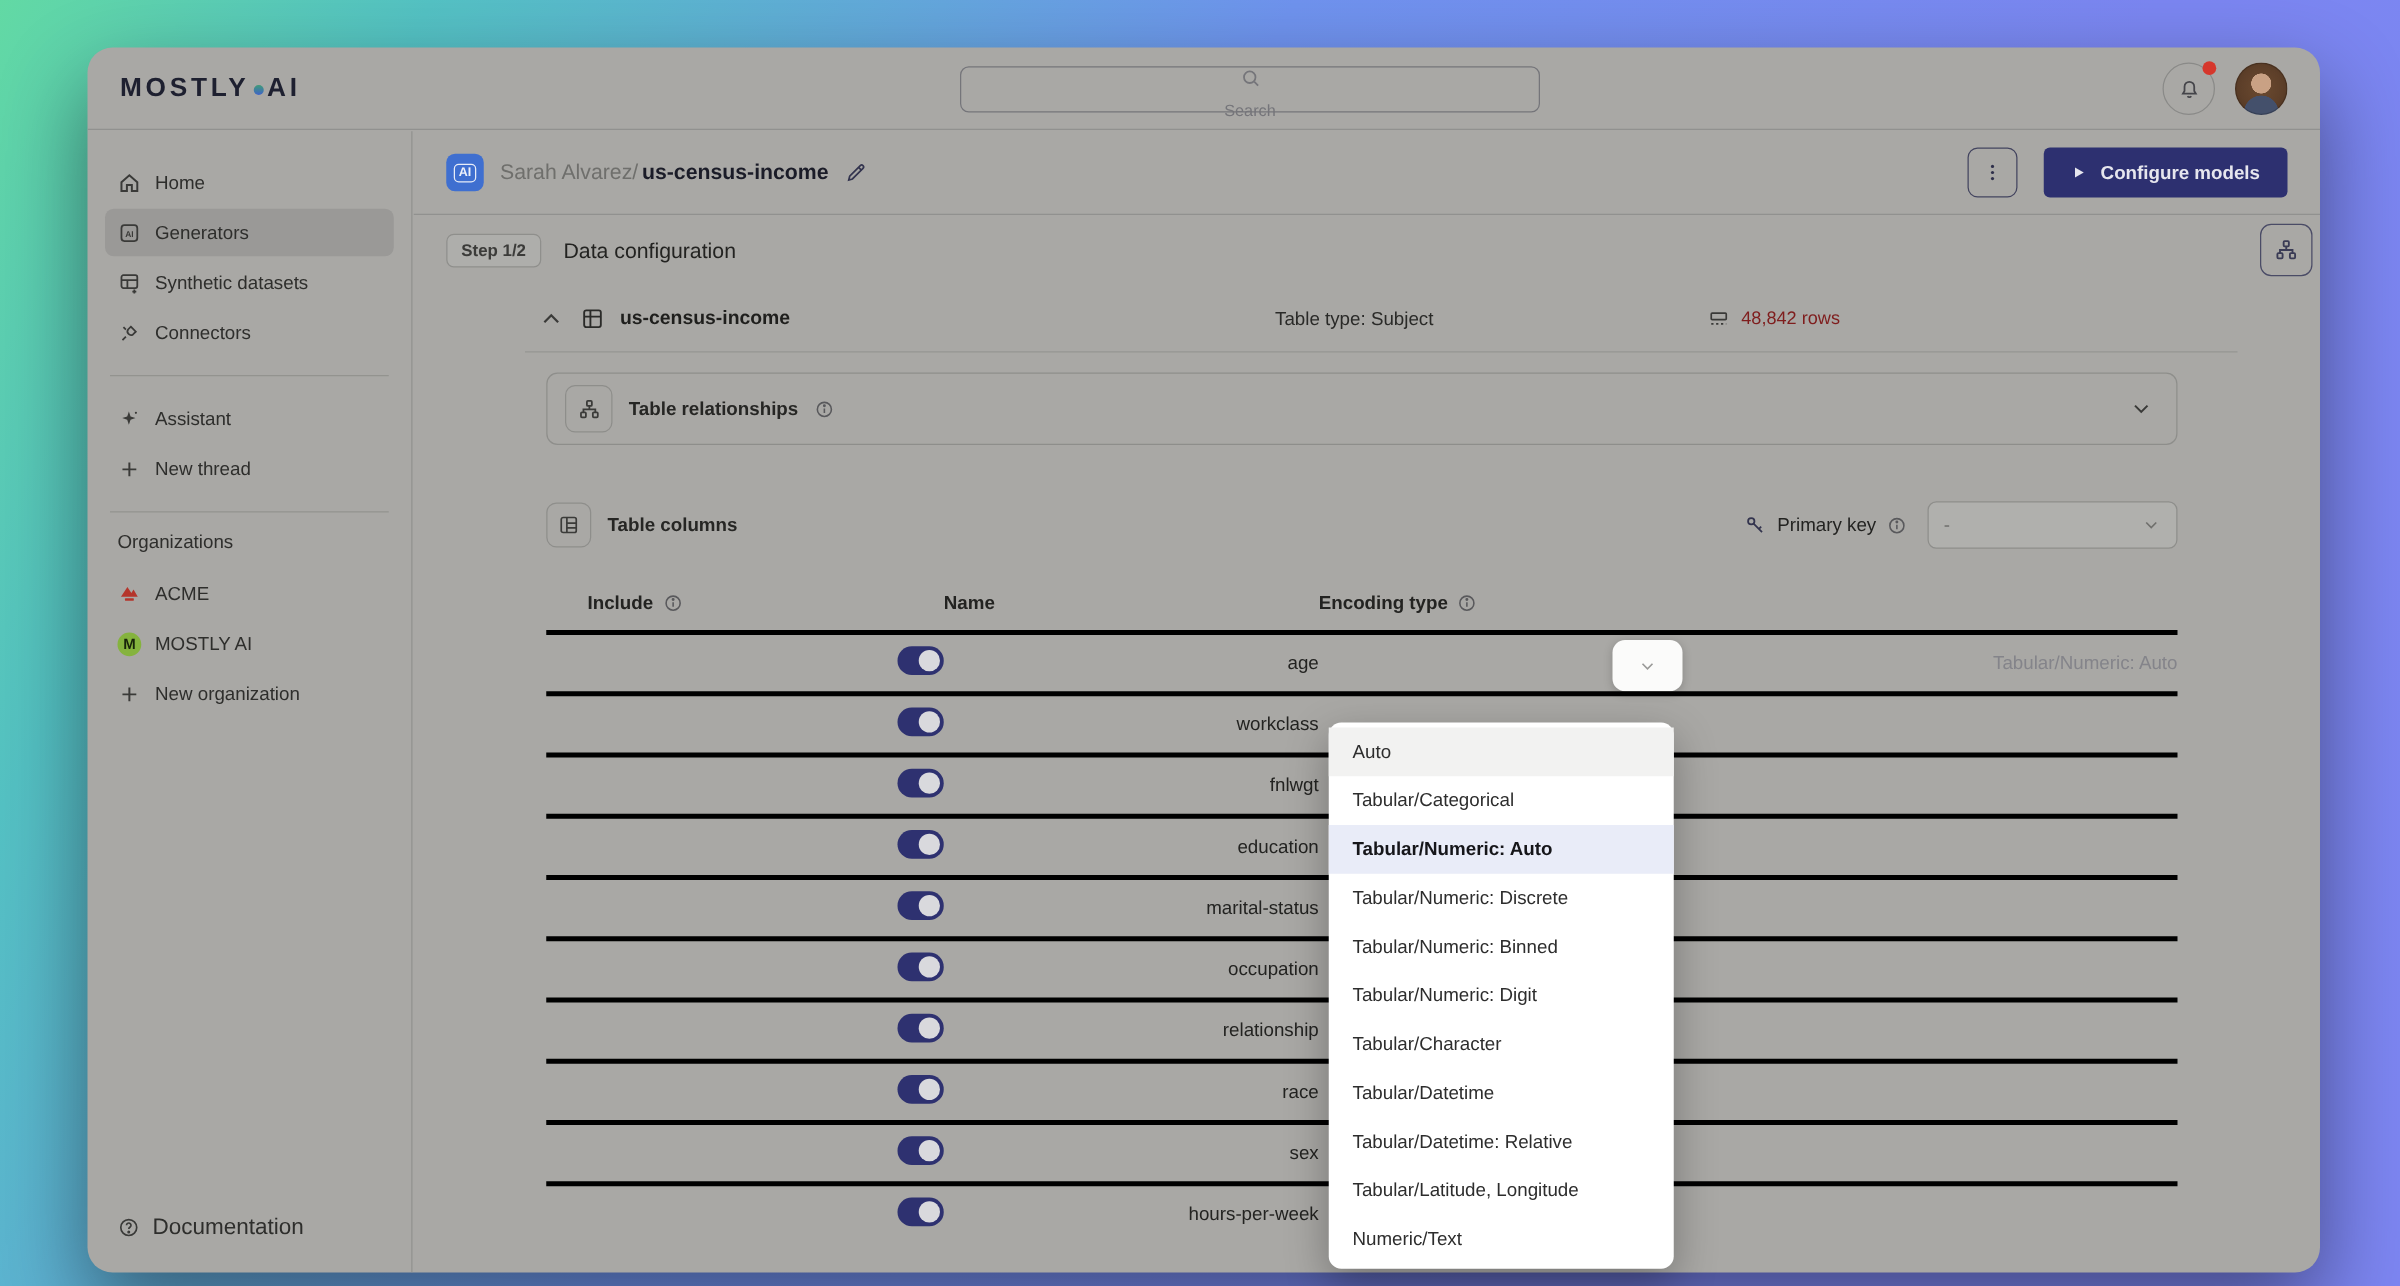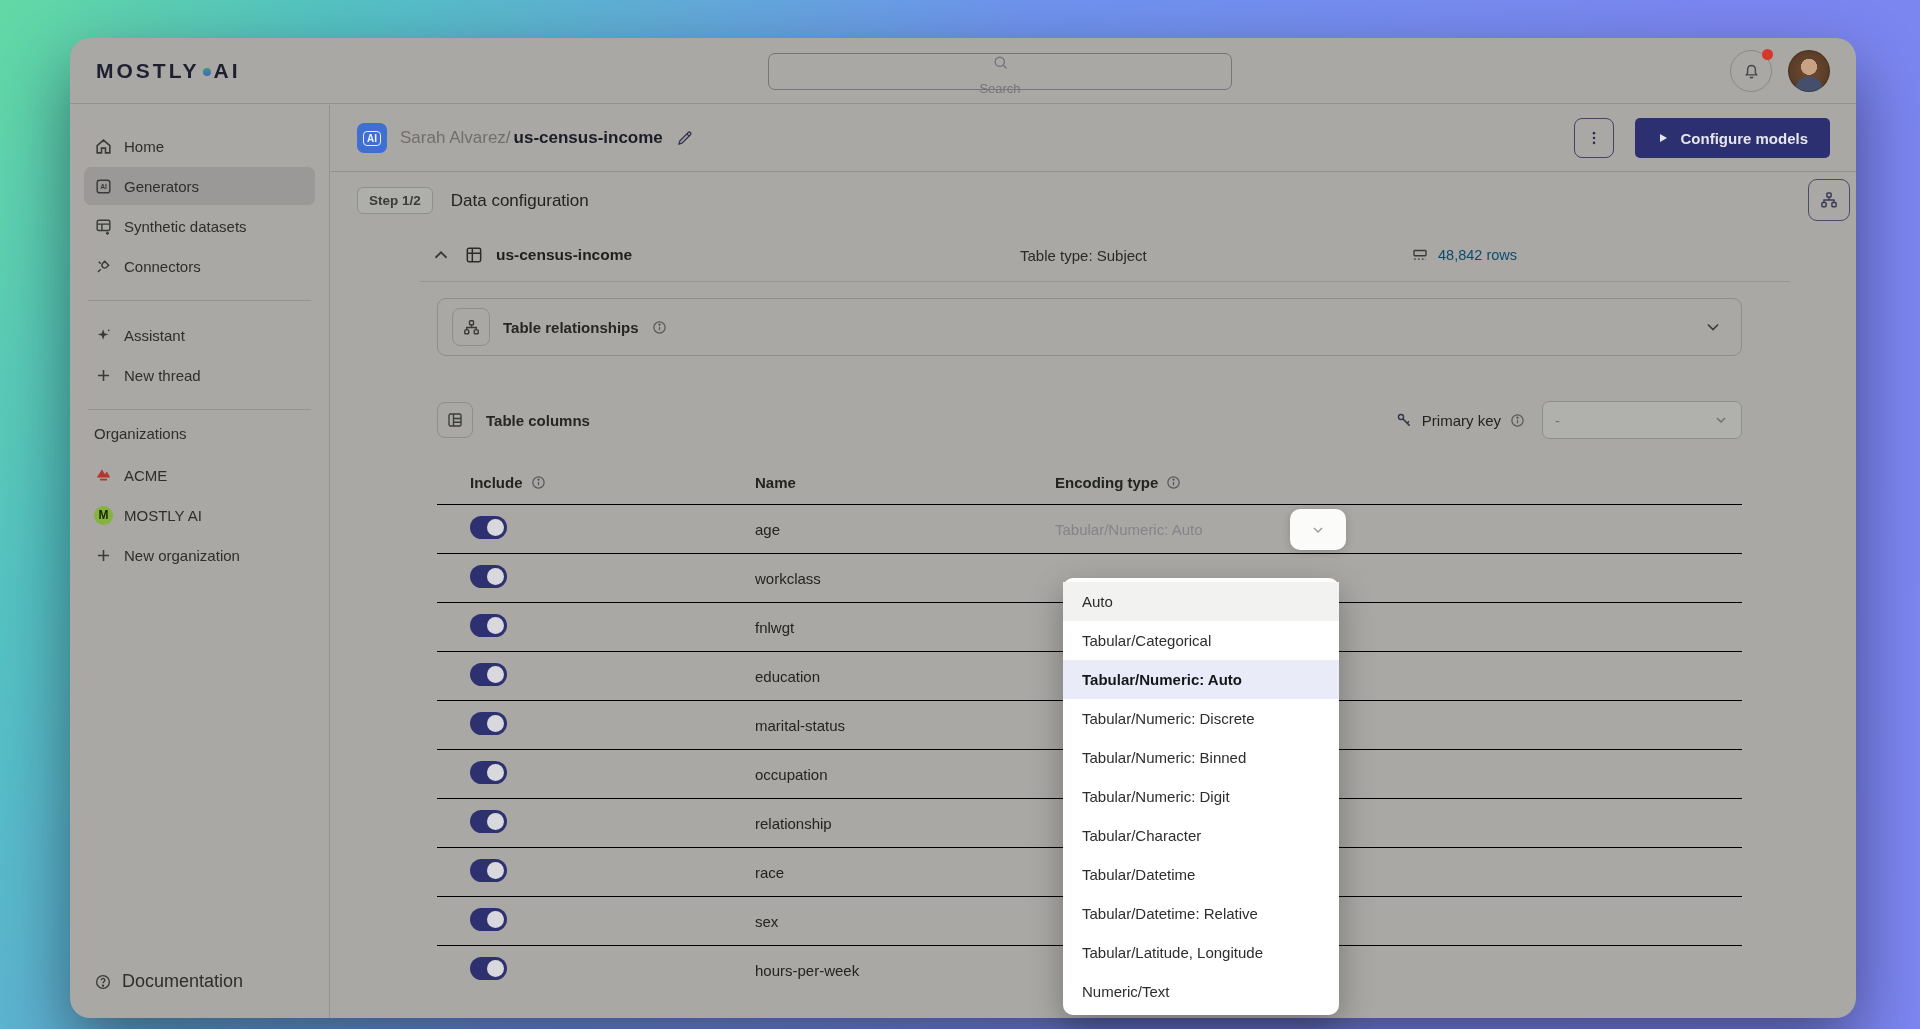--- a/index.html
+++ b/index.html
@@ -73,21 +73,21 @@
   .tool-btn{ position:absolute; right:6px; top:7px; width:42px; height:42px; border:1.5px solid #4a4b66;
     border-radius:9px; background:transparent; color:#3a3b55; display:flex; align-items:center; justify-content:center; cursor:pointer; }
 
   .content{ position:absolute; left:89px; top:124px; width:1370px; }
   .table-head{ height:53px; position:relative; display:flex; align-items:center; gap:12px; padding-left:10px;
     border-bottom:1px solid #95954f0; border-bottom:1px solid #959592; }
   .chev-btn{ width:22px; height:22px; background:transparent; border:none; color:#3a3a38; cursor:pointer; padding:0; }
   .tbl-icon{ width:20px; height:20px; color:#2b2b29; }
   .tbl-name{ font-size:15.5px; font-weight:700; color:#1f1f1d; }
   .type-label{ position:absolute; left:600px; font-size:15px; color:#2a2a28; }
-  .rows-group{ position:absolute; left:991px; display:flex; align-items:center; gap:9px; font-size:14.5px; color:#0c4a6e; }
+  .rows-group{ position:absolute; left:946px; display:flex; align-items:center; gap:9px; font-size:14.5px; color:#7f1d1d; }
   .rows-icon{ width:18px; height:18px; color:#3a3a38; }
 
   .rel-panel{ margin:16px 0 0 17px; width:1305px; height:58px; border:1.5px solid #8e8e8b; border-radius:9px;
     display:flex; align-items:center; gap:13px; padding:16px 14px; position:relative; }
   .icon-box{ width:38px; height:38px; border:1.5px solid #8e8e8b; border-radius:8px; color:#3b3b39;
     display:flex; align-items:center; justify-content:center; flex:0 0 auto; background:transparent; }
   .panel-label{ font-size:15px; font-weight:700; color:#262624; }
   .info-icon{ width:15px; height:15px; color:#59595c; }
   .rel-chev{ position:absolute; right:18px; width:20px; height:20px; color:#3a3a38; cursor:pointer; }
 
@@ -96,21 +96,21 @@
   .key-icon{ width:18px; height:18px; color:#33344e; }
   .pk-label{ font-size:15px; color:#232321; }
   .pk-select{ width:200px; height:38px; border:1.5px solid #8e8e8b; border-radius:7px; background:#b0b0ad;
     display:flex; align-items:center; padding:0 12px; color:#6f6f6c; font-size:15px; cursor:pointer; margin-left:8px; }
   .pk-select .chev{ margin-left:auto; width:16px; height:16px; color:#6f6f6c; }
 
   .col-table{ margin:20px 0 0 17px; width:1305px; }
   .thead, .crow{ display:grid; grid-template-columns:285px 300px auto; align-items:center; padding-left:33px; }
   .thead{ height:44px; }
   .th{ display:flex; align-items:center; gap:8px; font-size:15px; font-weight:700; color:#232321; }
-  .crow{ height:49px; border-top:1px solid #000000; position:relative; }
+  .crow{ height:49px; border-top:4px solid #000000; position:relative;text-align:right; }
   .cname{ font-size:15px; color:#232321; }
   .toggle{ width:37px; height:23px; border-radius:12px; background:#2e3170; position:relative; display:inline-block; cursor:pointer; }
   .toggle .knob{ position:absolute; right:3px; top:3px; width:17px; height:17px; border-radius:50%; background:#d9d9dd; }
   .enc-text{ font-size:15px; color:#84848a; }
   .sel-pill{ position:absolute; left:853px; top:4px; width:56px; height:41px; background:#fbfbfa; border:none;
     border-radius:10px; box-shadow:0 2px 8px rgba(0,0,0,.18); display:flex; align-items:center; justify-content:center;
     color:#9a9a98; cursor:pointer; }
   .sel-pill svg{ width:16px; height:16px; }
 
   

